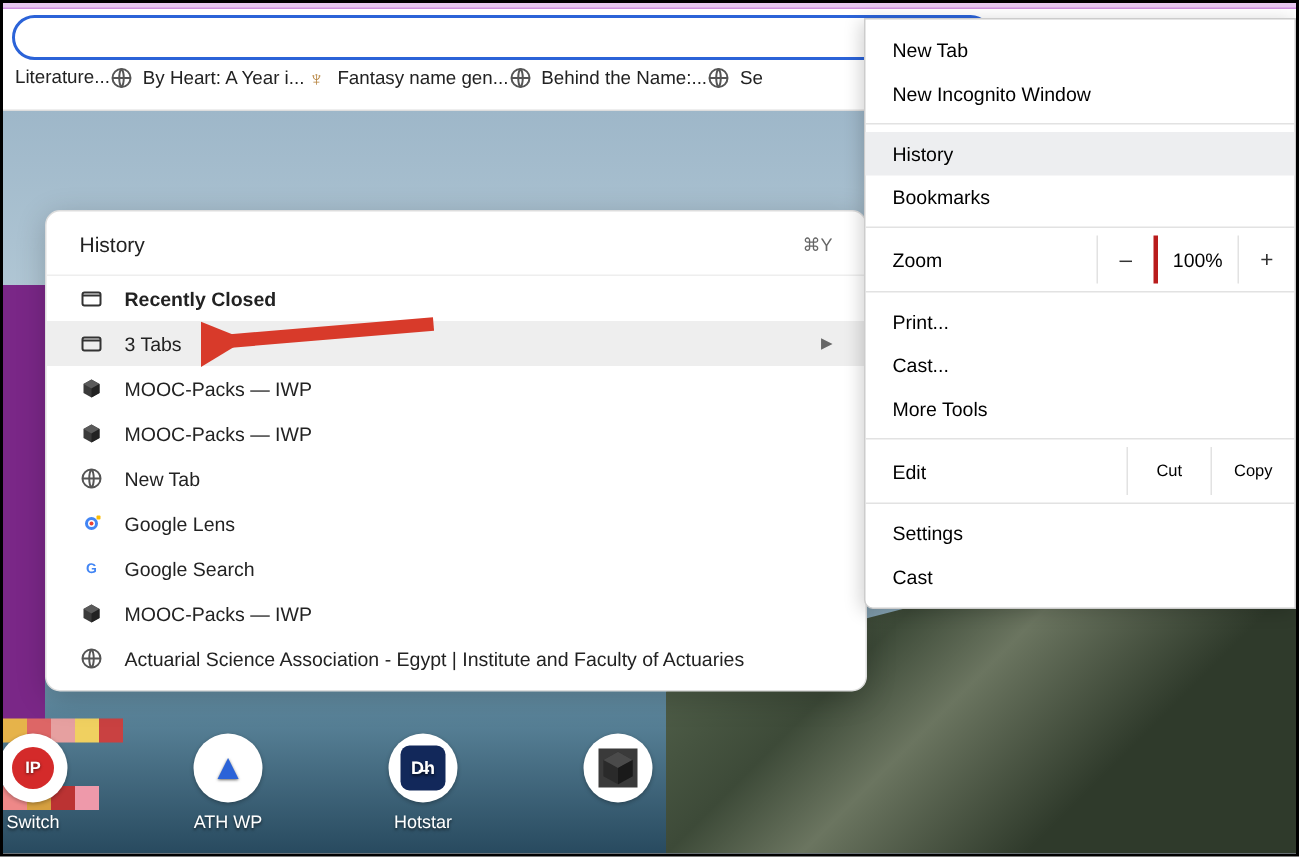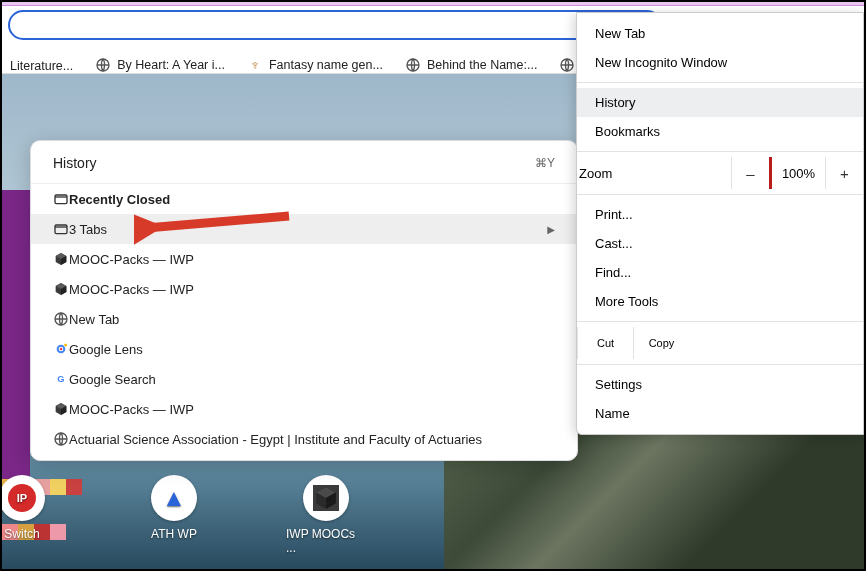--- a/index.html
+++ b/index.html
@@ -3,55 +3,55 @@
 <meta charset="utf-8">
 <style>
   * { margin: 0; padding: 0; box-sizing: border-box; font-family: -apple-system, BlinkMacSystemFont, "Segoe UI", Arial, sans-serif; }
   body { width: 866px; height: 571px; border: 2px solid #000; position: relative; overflow: hidden; background: #fff; }
   .top-strip { height: 4px; background: #e8c8f0; border-bottom: 1px solid #d090e0; }
   .omnibox-row { height: 38px; display: flex; align-items: center; padding: 4px 6px; gap: 6px; background: #fff; }
   .omnibox { flex: 1; height: 30px; border: 2px solid #2b63d8; border-radius: 16px; background: #fff; }
   .omni-icons { display: flex; align-items: center; gap: 14px; padding: 0 10px; }
   .omni-icons svg, .omni-icons span.ico { width: 17px; height: 17px; color: #555; }
   .ext-icon { width: 18px; height: 18px; display:inline-flex; align-items:center; justify-content:center; font-size:14px; }
-  .bookmarks-bar { height: 30px; display: flex; align-items: flex-end; gap: 22px; padding: 0 8px; background: #fff; border-bottom: 1px solid #ddd; font-size: 12.5px; color: #222; overflow:hidden; white-space:nowrap; }
+  .bookmarks-bar { height: 30px; display: flex; align-items: flex-start; padding: 0 8px; background: #fff; border-bottom: 1px solid #ddd; font-size: 12.5px; color: #222; overflow:hidden; white-space:nowrap; }
   .bm-item { display: flex; align-items: center; gap: 6px; }
   .bm-item .fav { width:16px; height:16px; display:inline-flex; align-items:center; justify-content:center; }
   .content { position: relative; height: calc(100% - 72px); background: linear-gradient(#9eb7c9 0%, #b8cdd9 35%, #a1b8c6 60%, #5d879d 80%, #284a5f 100%); }
   .purple-strip { position:absolute; left:0; top:116px; width:28px; height:300px; background:#7a2787;}
   .cliff { position:absolute; right:0; bottom:0; width:420px; height:180px; background: linear-gradient(135deg,#5a6a52 0%, #3d4a38 30%, #6b7560 45%, #2f3a2b 70%); clip-path: polygon(0 40%, 20% 20%, 45% 5%, 70% 0, 100% 0, 100% 100%, 0 100%);}
   .houses { position:absolute; left:0; bottom:0; width:90px; height:90px; display:flex; flex-wrap:wrap;}
   .houses div{width:16px;height:16px;}
   .houses div:nth-child(1){background:#e6b34a}.houses div:nth-child(2){background:#d66}.houses div:nth-child(3){background:#e6a0a0}
   .houses div:nth-child(4){background:#f0d060}.houses div:nth-child(5){background:#c94141}.houses div:nth-child(6){background:#e88}
   .houses div:nth-child(7){background:#d6a040}.houses div:nth-child(8){background:#b33}.houses div:nth-child(9){background:#e9a}
-  .shortcuts { position:absolute; left:0; bottom:14px; display:flex; gap:72px; padding-left:0; }
+  .shortcuts { position:absolute; left:0; bottom:14px; display:flex; gap:50px; padding-left:0; }
   .sc { display:flex; flex-direction:column; align-items:center; gap:6px; color:#fff; font-size:12px; text-shadow:0 1px 2px rgba(0,0,0,.6); width:80px;}
   .sc .circ{width:46px;height:46px;border-radius:50%;background:#fff;display:flex;align-items:center;justify-content:center;box-shadow:0 1px 3px rgba(0,0,0,.3);}
 
   
   .main-menu { position:absolute; top:10px; right:0; width:288px; background:#fff; border:1px solid #ccc; border-radius:0 0 0 6px; box-shadow:-2px 2px 12px rgba(0,0,0,.18); padding:6px 0; font-size:13px; z-index:50;}
   .mm-item { padding:7px 18px; cursor:default; display:flex; align-items:center; justify-content:space-between;}
   .mm-item.hover { background:#edeef0;}
   .mm-sep { height:1px; background:#e2e2e2; margin:5px 0;}
   .zoom-row { display:flex; align-items:center; padding:0; }
-  .zoom-row .lbl{padding:7px 2px; flex:1}
+  .zoom-row .lbl{padding:7px 18px; flex:1}
   .zoom-row .zbtn{width:38px;height:32px;border-left:1px solid #e2e2e2;display:flex;align-items:center;justify-content:center;font-size:15px;color:#333}
   .zoom-row .zpct{width:56px;height:32px;border-left:3px solid #b91c1c;display:flex;align-items:center;justify-content:center}
   .edit-row{display:flex;align-items:center}
   .edit-row .lbl{padding:7px 18px;flex:1}
   .edit-row .ebtn{width:56px;height:32px;border-left:1px solid #e2e2e2;display:flex;align-items:center;justify-content:center;font-size:11px}
 
   
   .history-menu { position:absolute; top:138px; left:28px; width:548px; background:#fff; border:1px solid #ddd; border-radius:10px; box-shadow:0 4px 20px rgba(0,0,0,.2); z-index:40; padding-bottom:6px;}
   .hm-header{display:flex;align-items:center;justify-content:space-between;padding:14px 22px 12px}
   .hm-header .title{font-size:14px;color:#222}
   .hm-header .shortcut{font-size:12px;color:#666}
   .hm-hr{height:1px;background:#eee}
-  .hm-item{display:flex;align-items:center;padding:7px 22px;font-size:13px;color:#222}
+  .hm-item{display:flex;align-items:center;gap:14px;padding:7px 22px;font-size:13px;color:#222}
   .hm-item.bold{font-weight:600}
   .hm-item.hover{background:#eeeeee}
   .hm-item .arrow{margin-left:auto;color:#666;font-size:10px}
   .hm-item .ico{width:16px;height:16px;display:inline-flex;align-items:center;justify-content:center;color:#555}
 
   
   .red-arrow{position:absolute;top:204px;left:132px;z-index:60}
 
   .globe-icon{width:16px;height:16px}
 </style>
@@ -153,32 +153,37 @@
       <div class="circ">
           <span style="width:28px;height:28px;border-radius:50%;background:#d42a2a;color:#fff;display:flex;align-items:center;justify-content:center;font-size:11px;font-weight:600">IP</span>
         </div>
       <span>Switch</span>
     </div>
     <div class="sc">
       <div class="circ">
           <span style="color:#2b63d8;font-size:24px">▲</span>
         </div>
       <span>ATH WP</span>
+    </div>
+    <div class="sc">
+      <div class="circ">
+          <span style="width:30px;height:30px;border-radius:6px;background:#12285a;color:#fff;display:flex;align-items:center;justify-content:center;font-size:12px;font-weight:600">D̶h</span>
+        </div>
+      <span>Hotstar</span>
     </div>
     <div class="sc">
       <div class="circ">
           <span style="width:26px;height:26px;background:#3a3a3a;display:flex;align-items:center;justify-content:center;color:#3a3a3a;transform:rotate(0)">
             <svg width="26" height="26" viewBox="0 0 24 24">
               <path fill="#2a2a2a" d="M12 2l9 5v10l-9 5-9-5V7z"></path>
               <path fill="#4a4a4a" d="M12 2l9 5-9 5-9-5z"></path>
               <path fill="#1a1a1a" d="M12 12l9-5v10l-9 5z"></path>
             </svg>
           </span>
         </div>
-      <span>IWP MOOCs ...</span>
     </div>
   </div>
 </div>
 
 <div class="main-menu">
   <div class="mm-item">
       <span>New Tab</span>
     </div>
   <div class="mm-item">
       <span>New Incognito Window</span>
@@ -198,36 +203,34 @@
     <span class="zbtn">+</span>
   </div>
   <div class="mm-sep"></div>
   <div class="mm-item">
       <span>Print...</span>
     </div>
   <div class="mm-item">
       <span>Cast...</span>
     </div>
   <div class="mm-item">
-      <span>Find...</span>
-    </div>
-  <div class="mm-item">
       <span>More Tools</span>
     </div>
   <div class="mm-sep"></div>
   <div class="edit-row">
+    <span class="lbl">Edit</span>
     <span class="ebtn">Cut</span>
     <span class="ebtn">Copy</span>
   </div>
   <div class="mm-sep"></div>
   <div class="mm-item">
       <span>Settings</span>
     </div>
   <div class="mm-item">
-      <span>Name</span>
+      <span>Cast</span>
     </div>
 </div>
 
 <div class="history-menu">
   <div class="hm-header">
     <span class="title">History</span>
     <span class="shortcut">⌘Y</span>
   </div>
   <div class="hm-hr"></div>
   <div class="hm-item bold">

